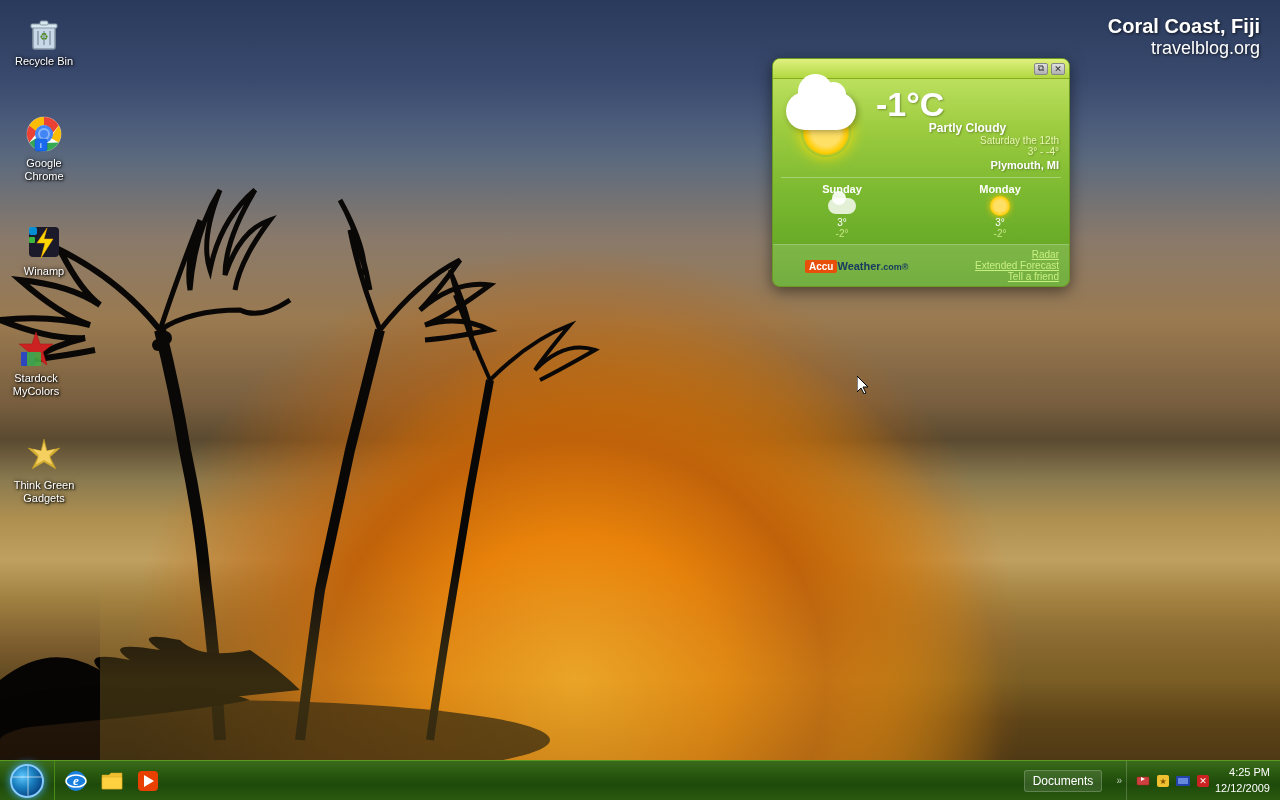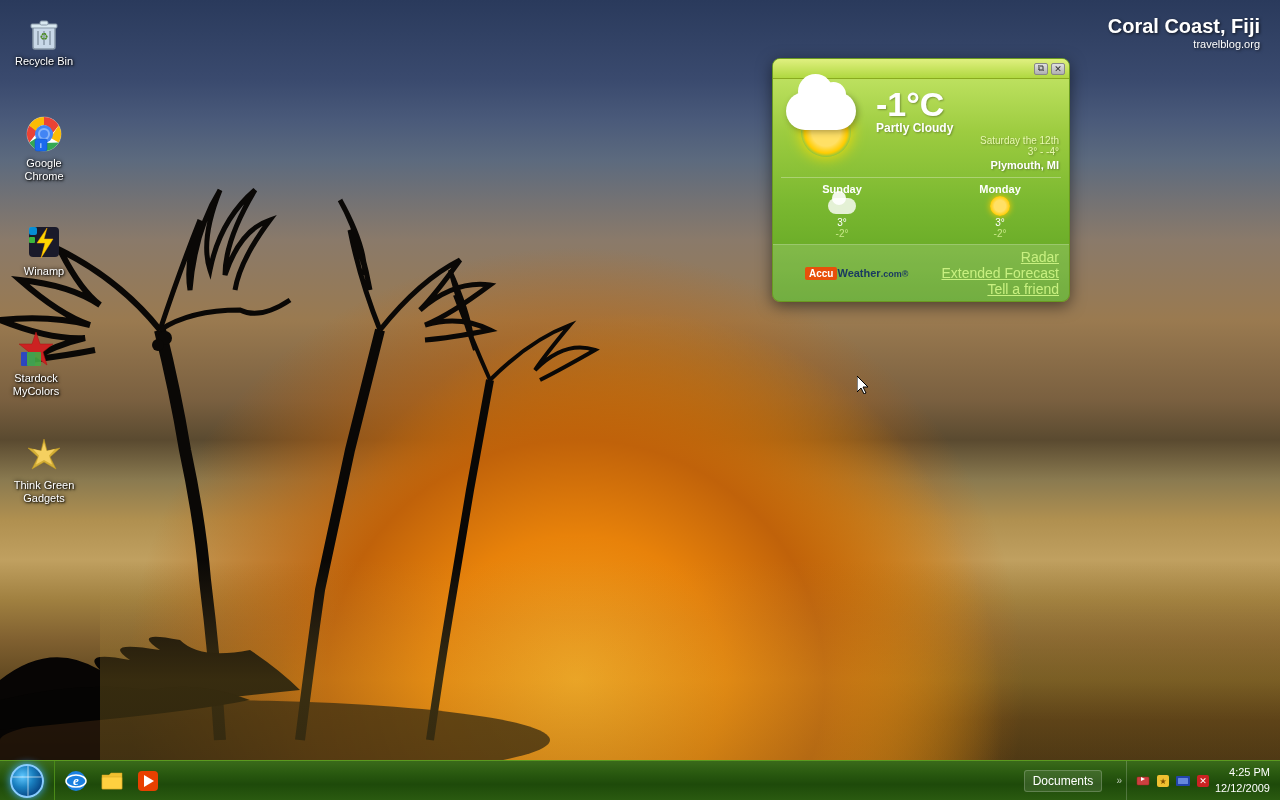--- a/index.html
+++ b/index.html
@@ -48,21 +48,21 @@
       right: 20px;
       text-align: right;
       color: white;
       text-shadow: 1px 1px 3px rgba(0,0,0,0.7);
     }
     #location-text .city {
       font-size: 20px;
       font-weight: bold;
     }
     #location-text .site {
-      font-size: 11px;
+      font-size: 18px;
     }
 
     
     .desktop-icon {
       position: absolute;
       display: flex;
       flex-direction: column;
       align-items: center;
       cursor: pointer;
       width: 72px;
@@ -195,21 +195,21 @@
     #weather-temp {
       font-size: 34px;
       font-weight: bold;
       line-height: 1;
       color: white;
     }
     #weather-condition {
       font-size: 12px;
       font-weight: bold;
       color: white;
-      text-align: left;
+      text-align: center;
     }
     #weather-date {
       font-size: 10px;
       color: #e8f8b0;
       text-align: right;
     }
     #weather-range {
       font-size: 10px;
       color: #e8f8b0;
       text-align: right;
@@ -292,21 +292,21 @@
       color: #1a3a60;
       font-size: 10px;
     }
     #weather-links {
       display: flex;
       flex-direction: column;
       align-items: flex-end;
     }
     #weather-links a {
       color: #c8f080;
-      font-size: 14px;
+      font-size: 10px;
       text-decoration: underline;
       cursor: pointer;
     }
 
     
     #taskbar {
       position: absolute;
       bottom: 0;
       left: 0;
       width: 1280px;

